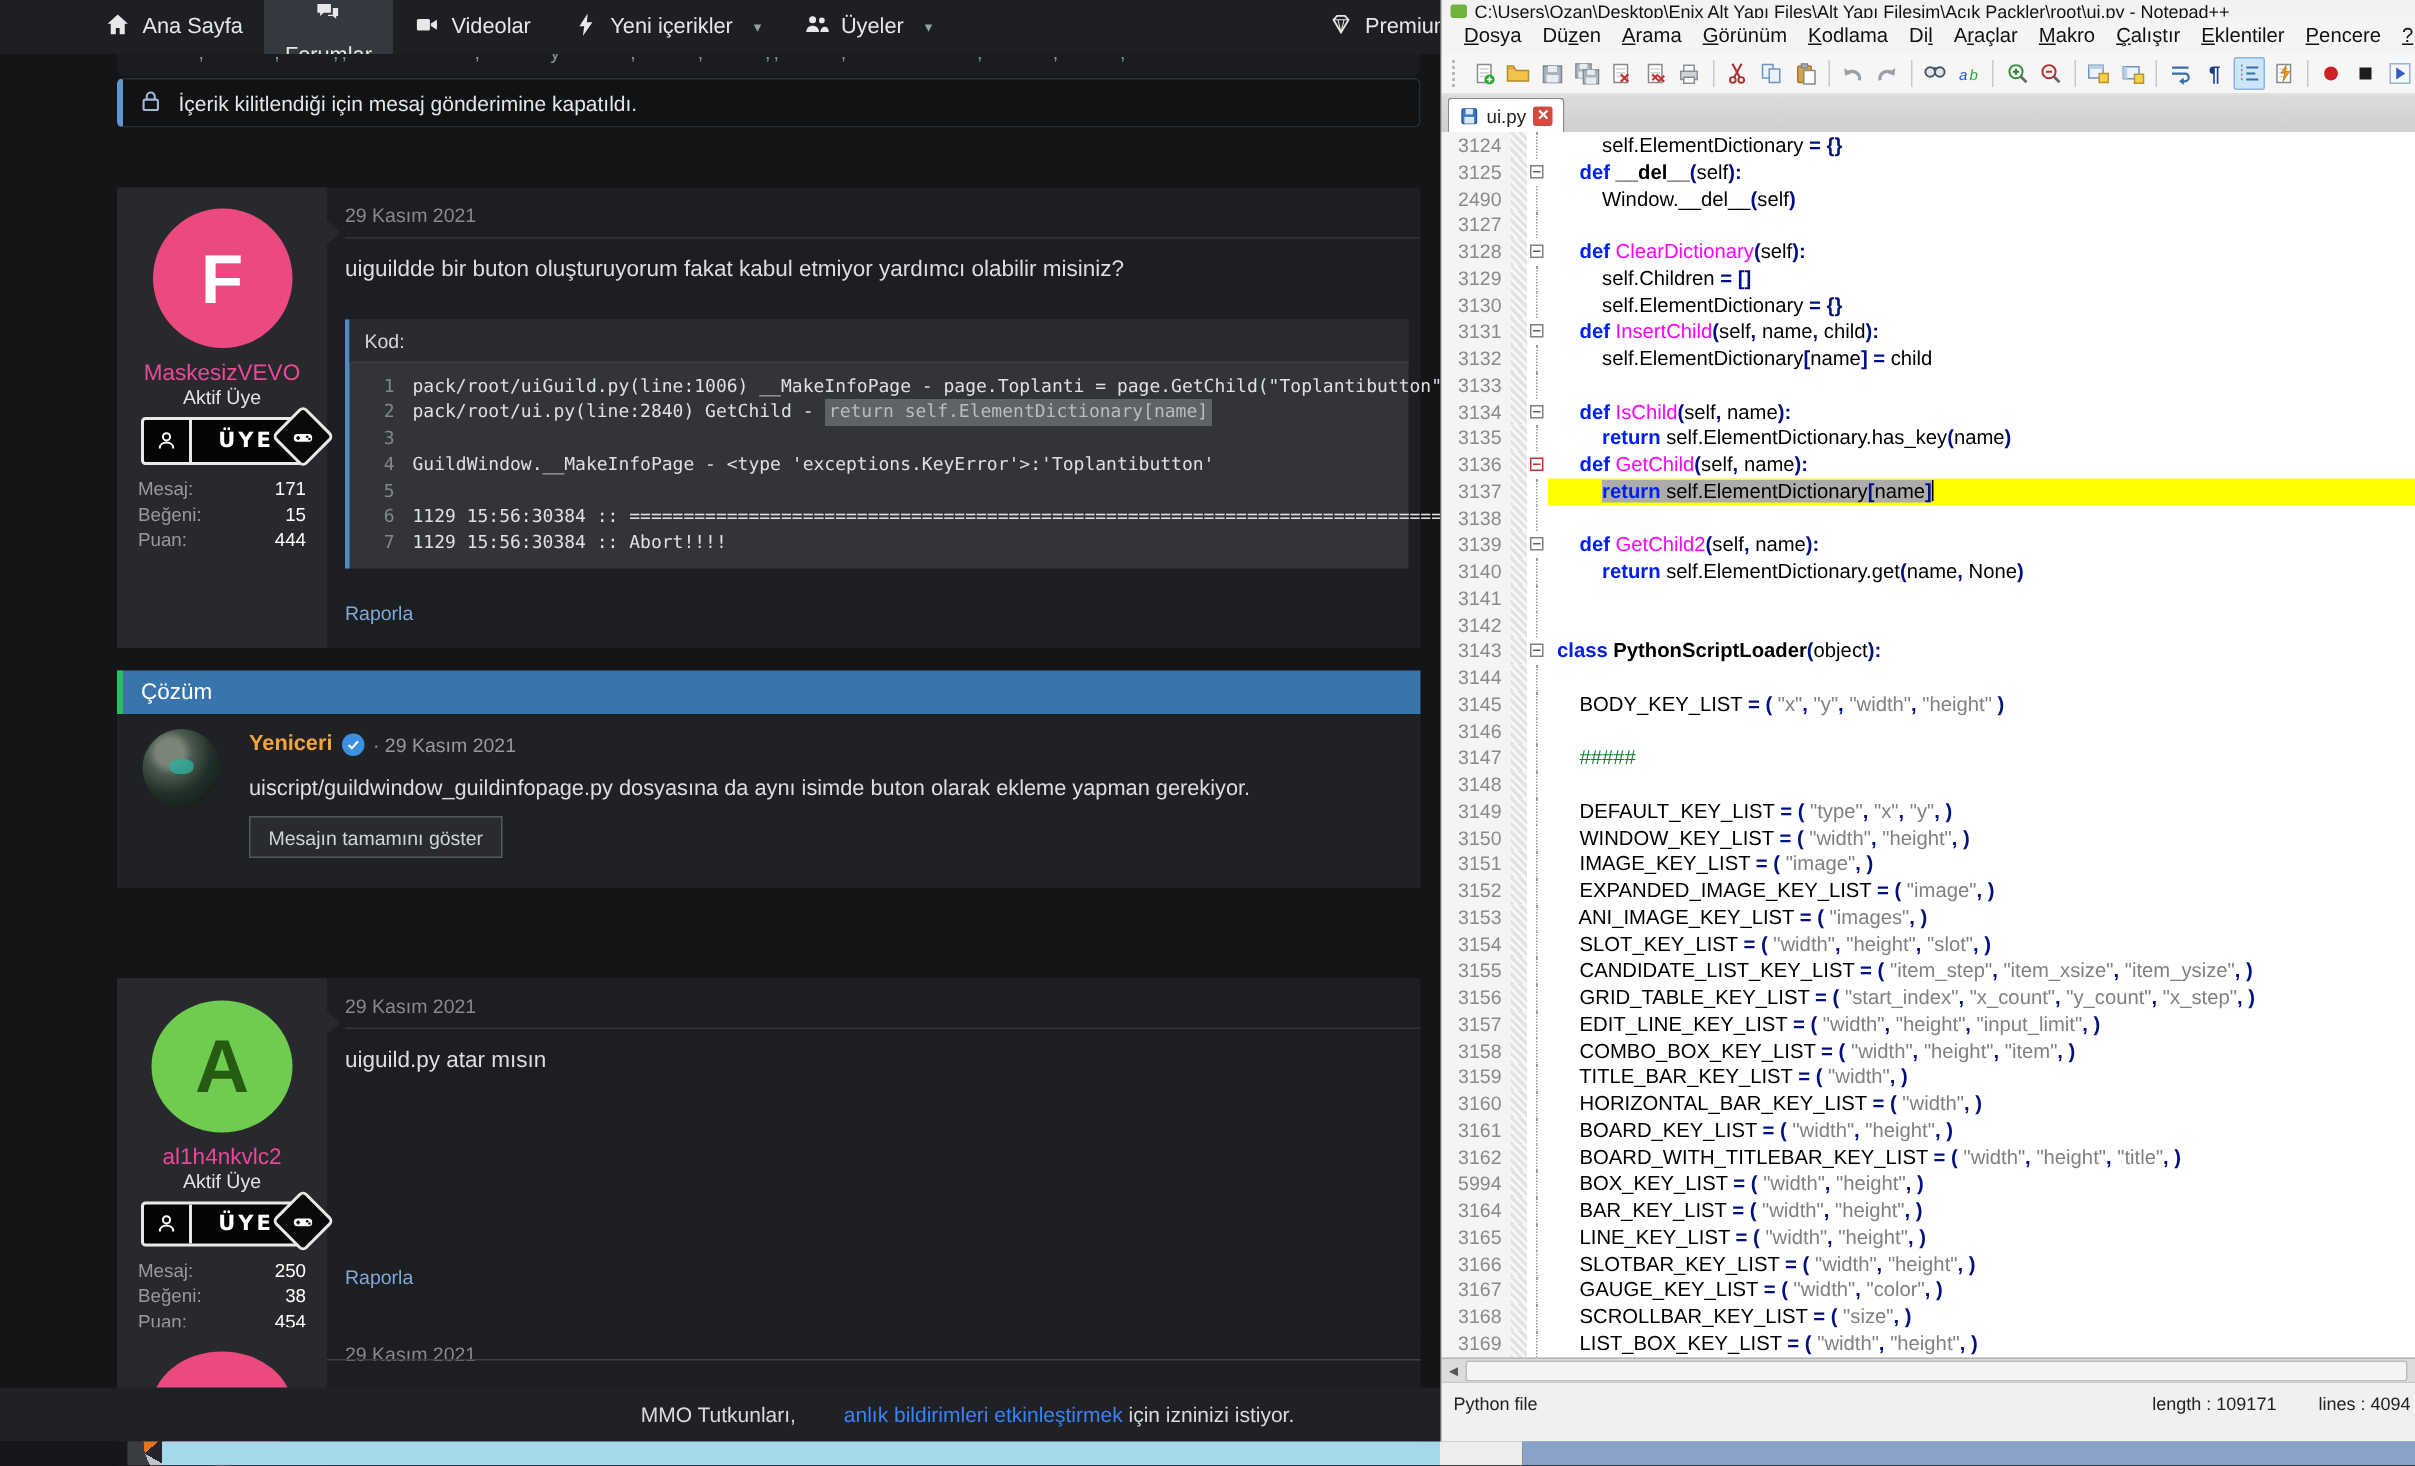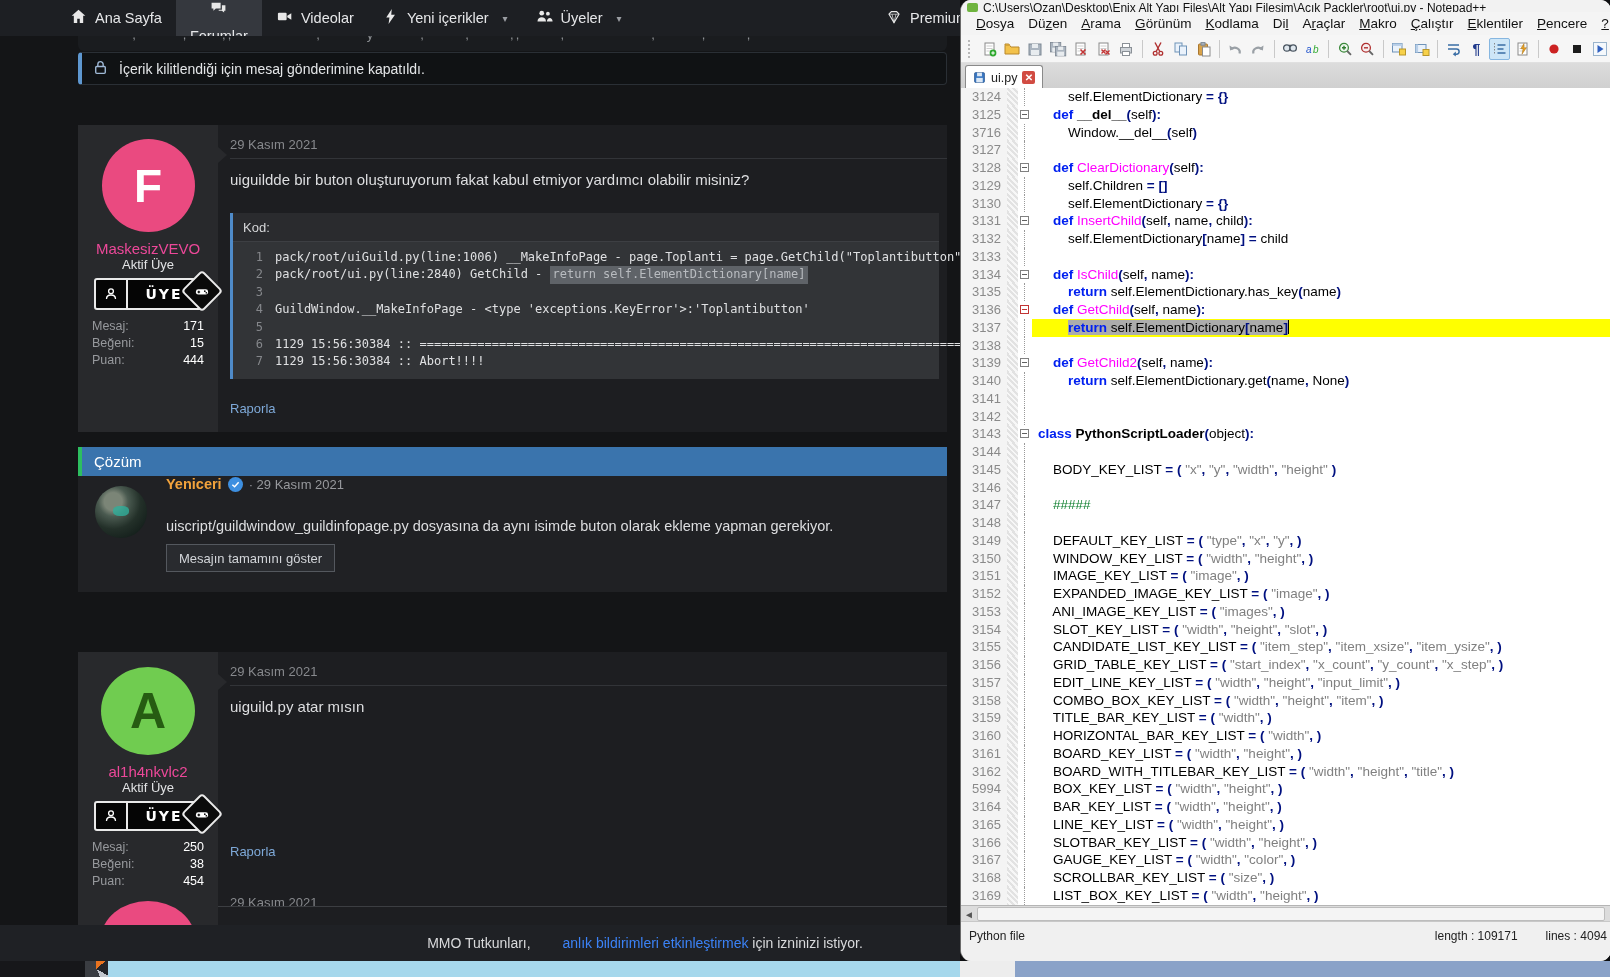--- a/index.html
+++ b/index.html
@@ -51,21 +51,21 @@
   .crow{display:flex;line-height:17.4px;white-space:pre;}
   .cnum{width:30px;flex:none;text-align:right;padding-right:12px;color:#85878b;}
   .chl{background:#5f6368;color:#b9bcc0;padding:0 3px;}
 
   #solution{left:78px;top:447px;width:869px;height:145px;}
   #sol-head{height:29px;background:#3a74ad;border-left:4px solid #2dbe60;display:flex;align-items:center;padding-left:12px;color:#fff;font-size:15px;box-sizing:border-box;}
   #sol-body{height:116px;background:#202124;position:relative;}
   #sol-avatar{position:absolute;left:17px;top:10px;width:52px;height:52px;border-radius:50%;
      background:radial-gradient(circle at 35% 30%,#7b8577 0 18%,#4a5a50 30%,#233029 55%,#15201c 80%),#1c2622;cursor:pointer;overflow:hidden;}
   #sol-avatar::after{content:"";position:absolute;left:18px;top:20px;width:16px;height:10px;background:#2fae9a;border-radius:40%;opacity:.8;}
-  #sol-name-row{position:absolute;left:88px;top:0;display:flex;align-items:center;gap:6px;}
+  #sol-name-row{position:absolute;left:88px;top:12px;display:flex;align-items:center;gap:6px;}
   #sol-name{color:#f2a33c;font-weight:bold;font-size:14.5px;cursor:pointer;}
   .vbadge{width:15px;height:15px;border-radius:50%;background:#3d8fe0;display:flex;align-items:center;justify-content:center;}
   .vbadge svg{width:9px;height:9px;}
   #sol-date{color:#97999d;font-size:13px;}
   #sol-msg{position:absolute;left:88px;top:42px;color:#dddee0;font-size:14.5px;}
   #sol-btn{position:absolute;left:88px;top:68px;height:26px;padding:0 12px;background:#292b2f;border:1px solid #54585e;color:#d2d5d9;font-size:13px;display:flex;align-items:center;cursor:pointer;}
 
   #post3{left:78px;top:885px;width:869px;height:92px;}
   #p3-line{position:absolute;left:140px;right:0;top:21px;border-top:1px solid #3c3e42;}
 
@@ -74,21 +74,21 @@
   #footer a{color:#3b82f6;text-decoration:none;cursor:pointer;margin-left:28px;}
 
   #taskbar{left:0;top:961px;width:1610px;height:16px;z-index:9;display:flex;}
   #tb-a{width:85px;background:#16171a;}
   #tb-logo{width:23px;background:conic-gradient(from 210deg,#3a3d42 0 40%,#e8731f 40% 55%,#23252a 55% 75%,#c2c6cc 75% 85%,#3a3d42 85%);}
   #tb-b{width:852px;background:#a6d8ec;}
   #tb-c{width:55px;background:#ededed;}
   #tb-d{flex:1;background:#8aa2c8;}
 
   
-  #npp{left:960px;top:0;width:650px;height:961px;background:#f0f0f0;border-left:1px solid #6b6b6b;overflow:hidden;border-radius:11px;}
+  #npp{left:960px;top:0;width:650px;height:961px;background:#f0f0f0;border-left:1px solid #6b6b6b;overflow:hidden;}
   #npp-title{height:12px;background:#f2f2f2;display:flex;align-items:flex-end;gap:5px;padding-left:6px;overflow:hidden;}
   #npp-title .ticon{width:11px;height:9px;background:#6fb43f;border-radius:2px;flex:none;}
   #npp-title .ttext{font-size:12px;color:#111;white-space:nowrap;margin-bottom:-3px;}
   #npp-menu{height:23px;background:#f4f4f4;display:flex;align-items:center;padding-left:8px;}
   .menu-item{font-size:13.5px;color:#111;padding:2px 7px;cursor:pointer;white-space:nowrap;}
   #npp-toolbar{height:27px;background:#f6f6f6;display:flex;align-items:center;padding-left:4px;border-bottom:1px solid #e0e0e0;}
   #npp-toolbar .grip{width:5px;height:18px;border-left:2px dotted #b9b9b9;margin:0 3px;}
   .tbtn{width:22px;height:22px;display:flex;align-items:center;justify-content:center;margin:0 1px;border-radius:2px;cursor:pointer;}
   .tbtn svg{width:18px;height:16px;}
   .tbtn.active{background:#cde6f7;border:1px solid #86b6e0;box-sizing:border-box;}
@@ -556,21 +556,21 @@
       </div>
       <div class="eln">
         <span class="enum">3125</span>
         <span class="ehatch"></span>
         <span class="efold">
           <span class="fbox"></span>
         </span>
         <span class="ecode"><span class="tk-t">    </span><span class="tk-k">def </span><span class="tk-bb">__del__</span><span class="tk-op">(</span><span class="tk-t">self</span><span class="tk-op">):</span></span>
       </div>
       <div class="eln">
-        <span class="enum">3716</span>
+        <span class="enum">2490</span>
         <span class="ehatch"></span>
         <span class="efold">
           <span class="fline"></span>
         </span>
         <span class="ecode"><span class="tk-t">        Window.__del__</span><span class="tk-op">(</span><span class="tk-t">self</span><span class="tk-op">)</span></span>
       </div>
       <div class="eln">
         <span class="enum">3127</span>
         <span class="ehatch"></span>
         <span class="efold">

